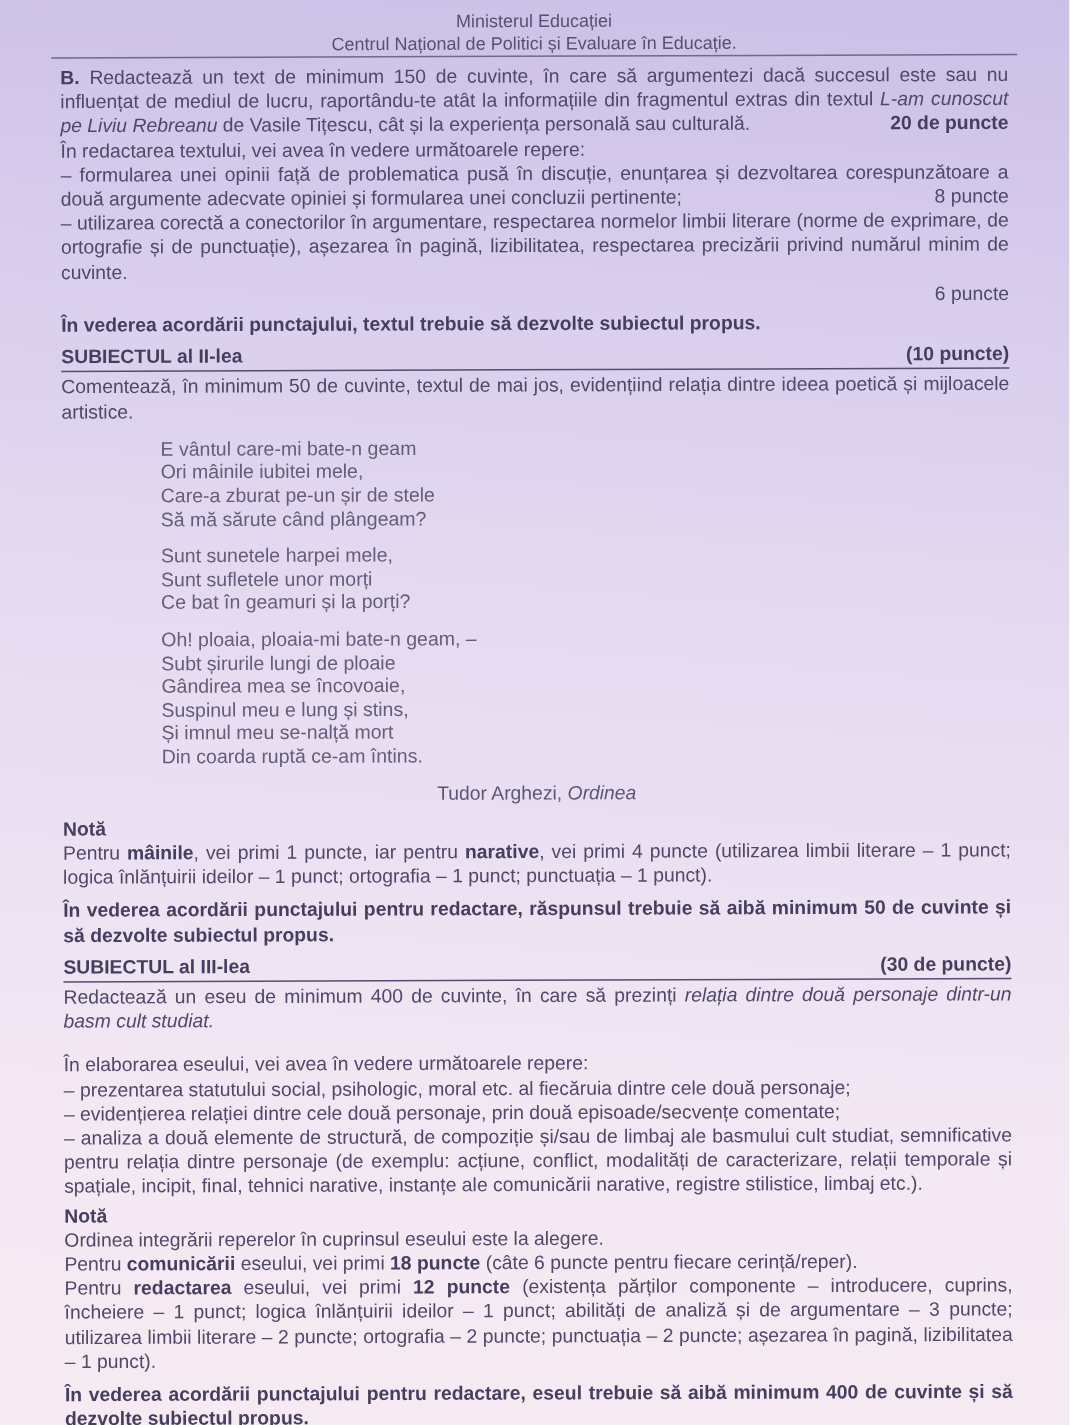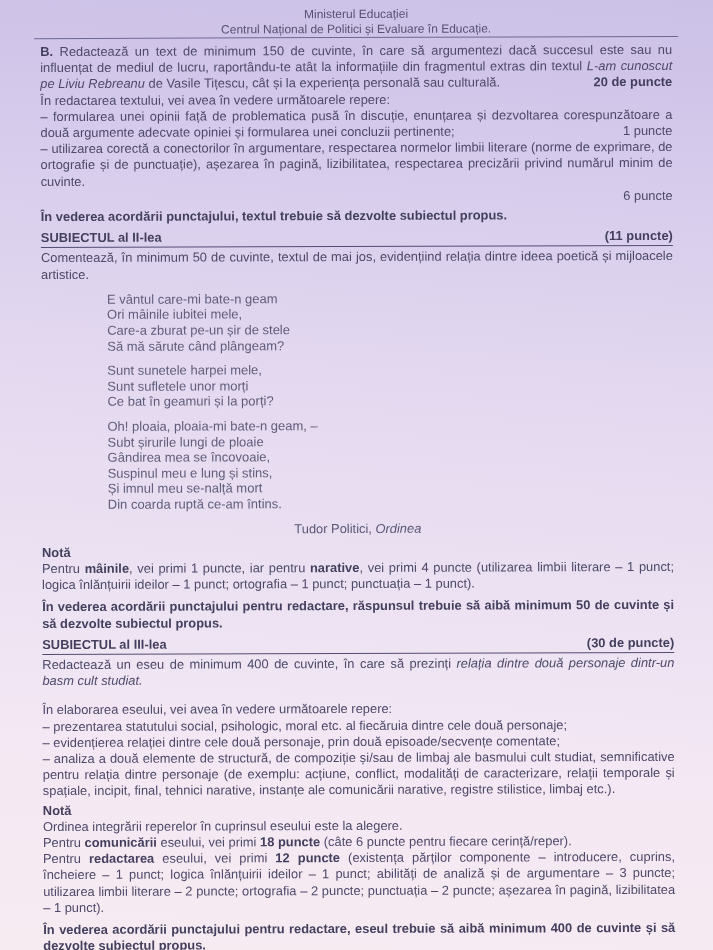--- a/index.html
+++ b/index.html
@@ -50,30 +50,30 @@
     <div class="doc-header">
       <div>Ministerul Educației</div>
       <div>Centrul Național de Politici și Evaluare în Educație.</div>
     </div>
     <div class="rule header-rule"></div>
 
     <div class="para flowroot"><b>B.</b><span> Redactează un text de minimum 150 de cuvinte, în care să argumentezi dacă succesul este sau nu influențat de mediul de lucru, raportându-te atât la informațiile din fragmentul extras din textul </span><i>L-am cunoscut pe Liviu Rebreanu</i><span> de Vasile Tițescu, cât și la experiența personală sau culturală.</span><b class="pts">20 de puncte</b></div>
 
     <div class="para">În redactarea textului, vei avea în vedere următoarele repere:</div>
 
-    <div class="para flowroot"><span>– formularea unei opinii față de problematica pusă în discuție, enunțarea și dezvoltarea corespunzătoare a două argumente adecvate opiniei și formularea unei concluzii pertinente;</span><span class="pts">1 puncte</span></div>
+    <div class="para flowroot"><span>– formularea unei opinii față de problematica pusă în discuție, enunțarea și dezvoltarea corespunzătoare a două argumente adecvate opiniei și formularea unei concluzii pertinente;</span><span class="pts">8 puncte</span></div>
 
     <div class="para">– utilizarea corectă a conectorilor în argumentare, respectarea normelor limbii literare (norme de exprimare, de ortografie și de punctuație), așezarea în pagină, lizibilitatea, respectarea precizării privind numărul minim de cuvinte.</div>
     <div class="pts-line">6 puncte</div>
 
     <div class="req">În vederea acordării punctajului, textul trebuie să dezvolte subiectul propus.</div>
 
     <div class="title-row">
       <span>SUBIECTUL al II-lea</span>
-      <span>(11 puncte)</span>
+      <span>(10 puncte)</span>
     </div>
     <div class="task">Comentează, în minimum 50 de cuvinte, textul de mai jos, evidențiind relația dintre ideea poetică și mijloacele artistice.</div>
 
     <div class="poem">
       <div class="stanza">
         <div>E vântul care-mi bate-n geam</div>
         <div>Ori mâinile iubitei mele,</div>
         <div>Care-a zburat pe-un șir de stele</div>
         <div>Să mă sărute când plângeam?</div>
       </div>
@@ -85,21 +85,21 @@
       <div class="stanza">
         <div>Oh! ploaia, ploaia-mi bate-n geam, –</div>
         <div>Subt șirurile lungi de ploaie</div>
         <div>Gândirea mea se încovoaie,</div>
         <div>Suspinul meu e lung și stins,</div>
         <div>Și imnul meu se-nalță mort</div>
         <div>Din coarda ruptă ce-am întins.</div>
       </div>
     </div>
 
-    <div class="author"><span>Tudor Politici, </span><i>Ordinea</i></div>
+    <div class="author"><span>Tudor Arghezi, </span><i>Ordinea</i></div>
 
     <div class="nota">Notă</div>
     <div class="para"><span>Pentru </span><b>mâinile</b><span>, vei primi 1 puncte, iar pentru </span><b>narative</b><span>, vei primi 4 puncte (utilizarea limbii literare – 1 punct; logica înlănțuirii ideilor – 1 punct; ortografia – 1 punct; punctuația – 1 punct).</span></div>
 
     <div class="req" style="margin-top:6px">În vederea acordării punctajului pentru redactare, răspunsul trebuie să aibă minimum 50 de cuvinte și să dezvolte subiectul propus.</div>
 
     <div class="title-row">
       <span>SUBIECTUL al III-lea</span>
       <span>(30 de puncte)</span>
     </div>

